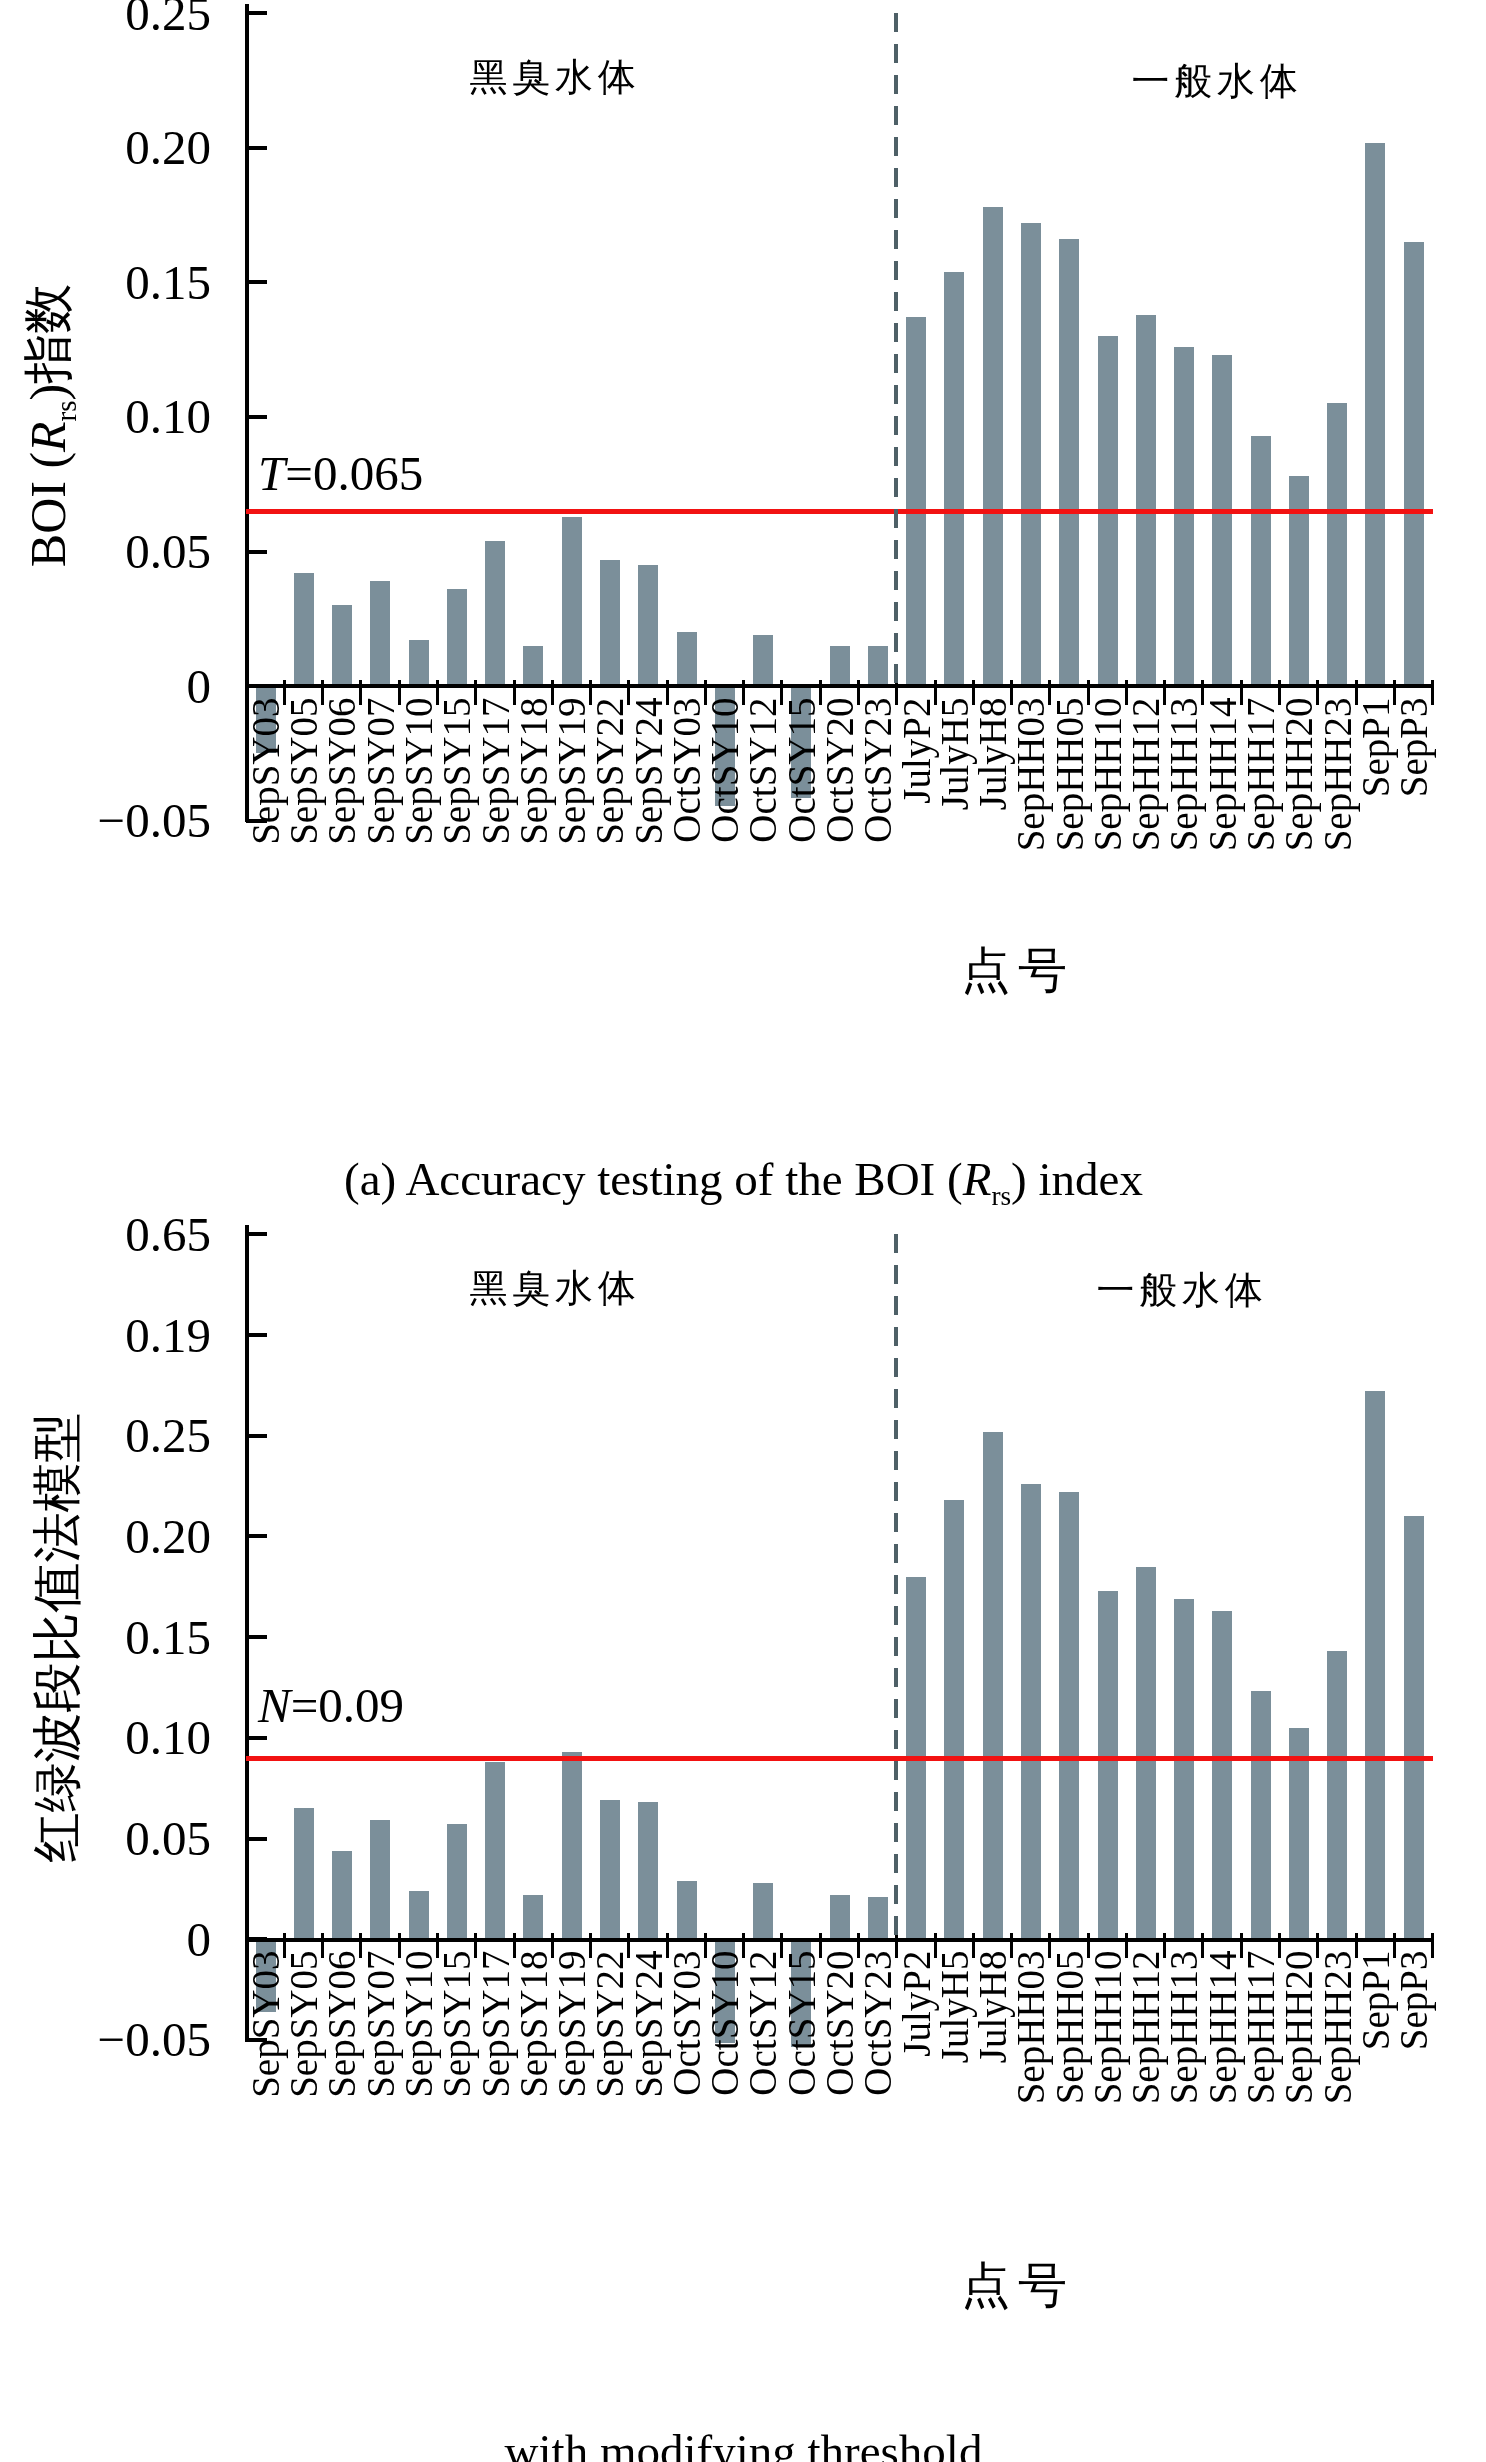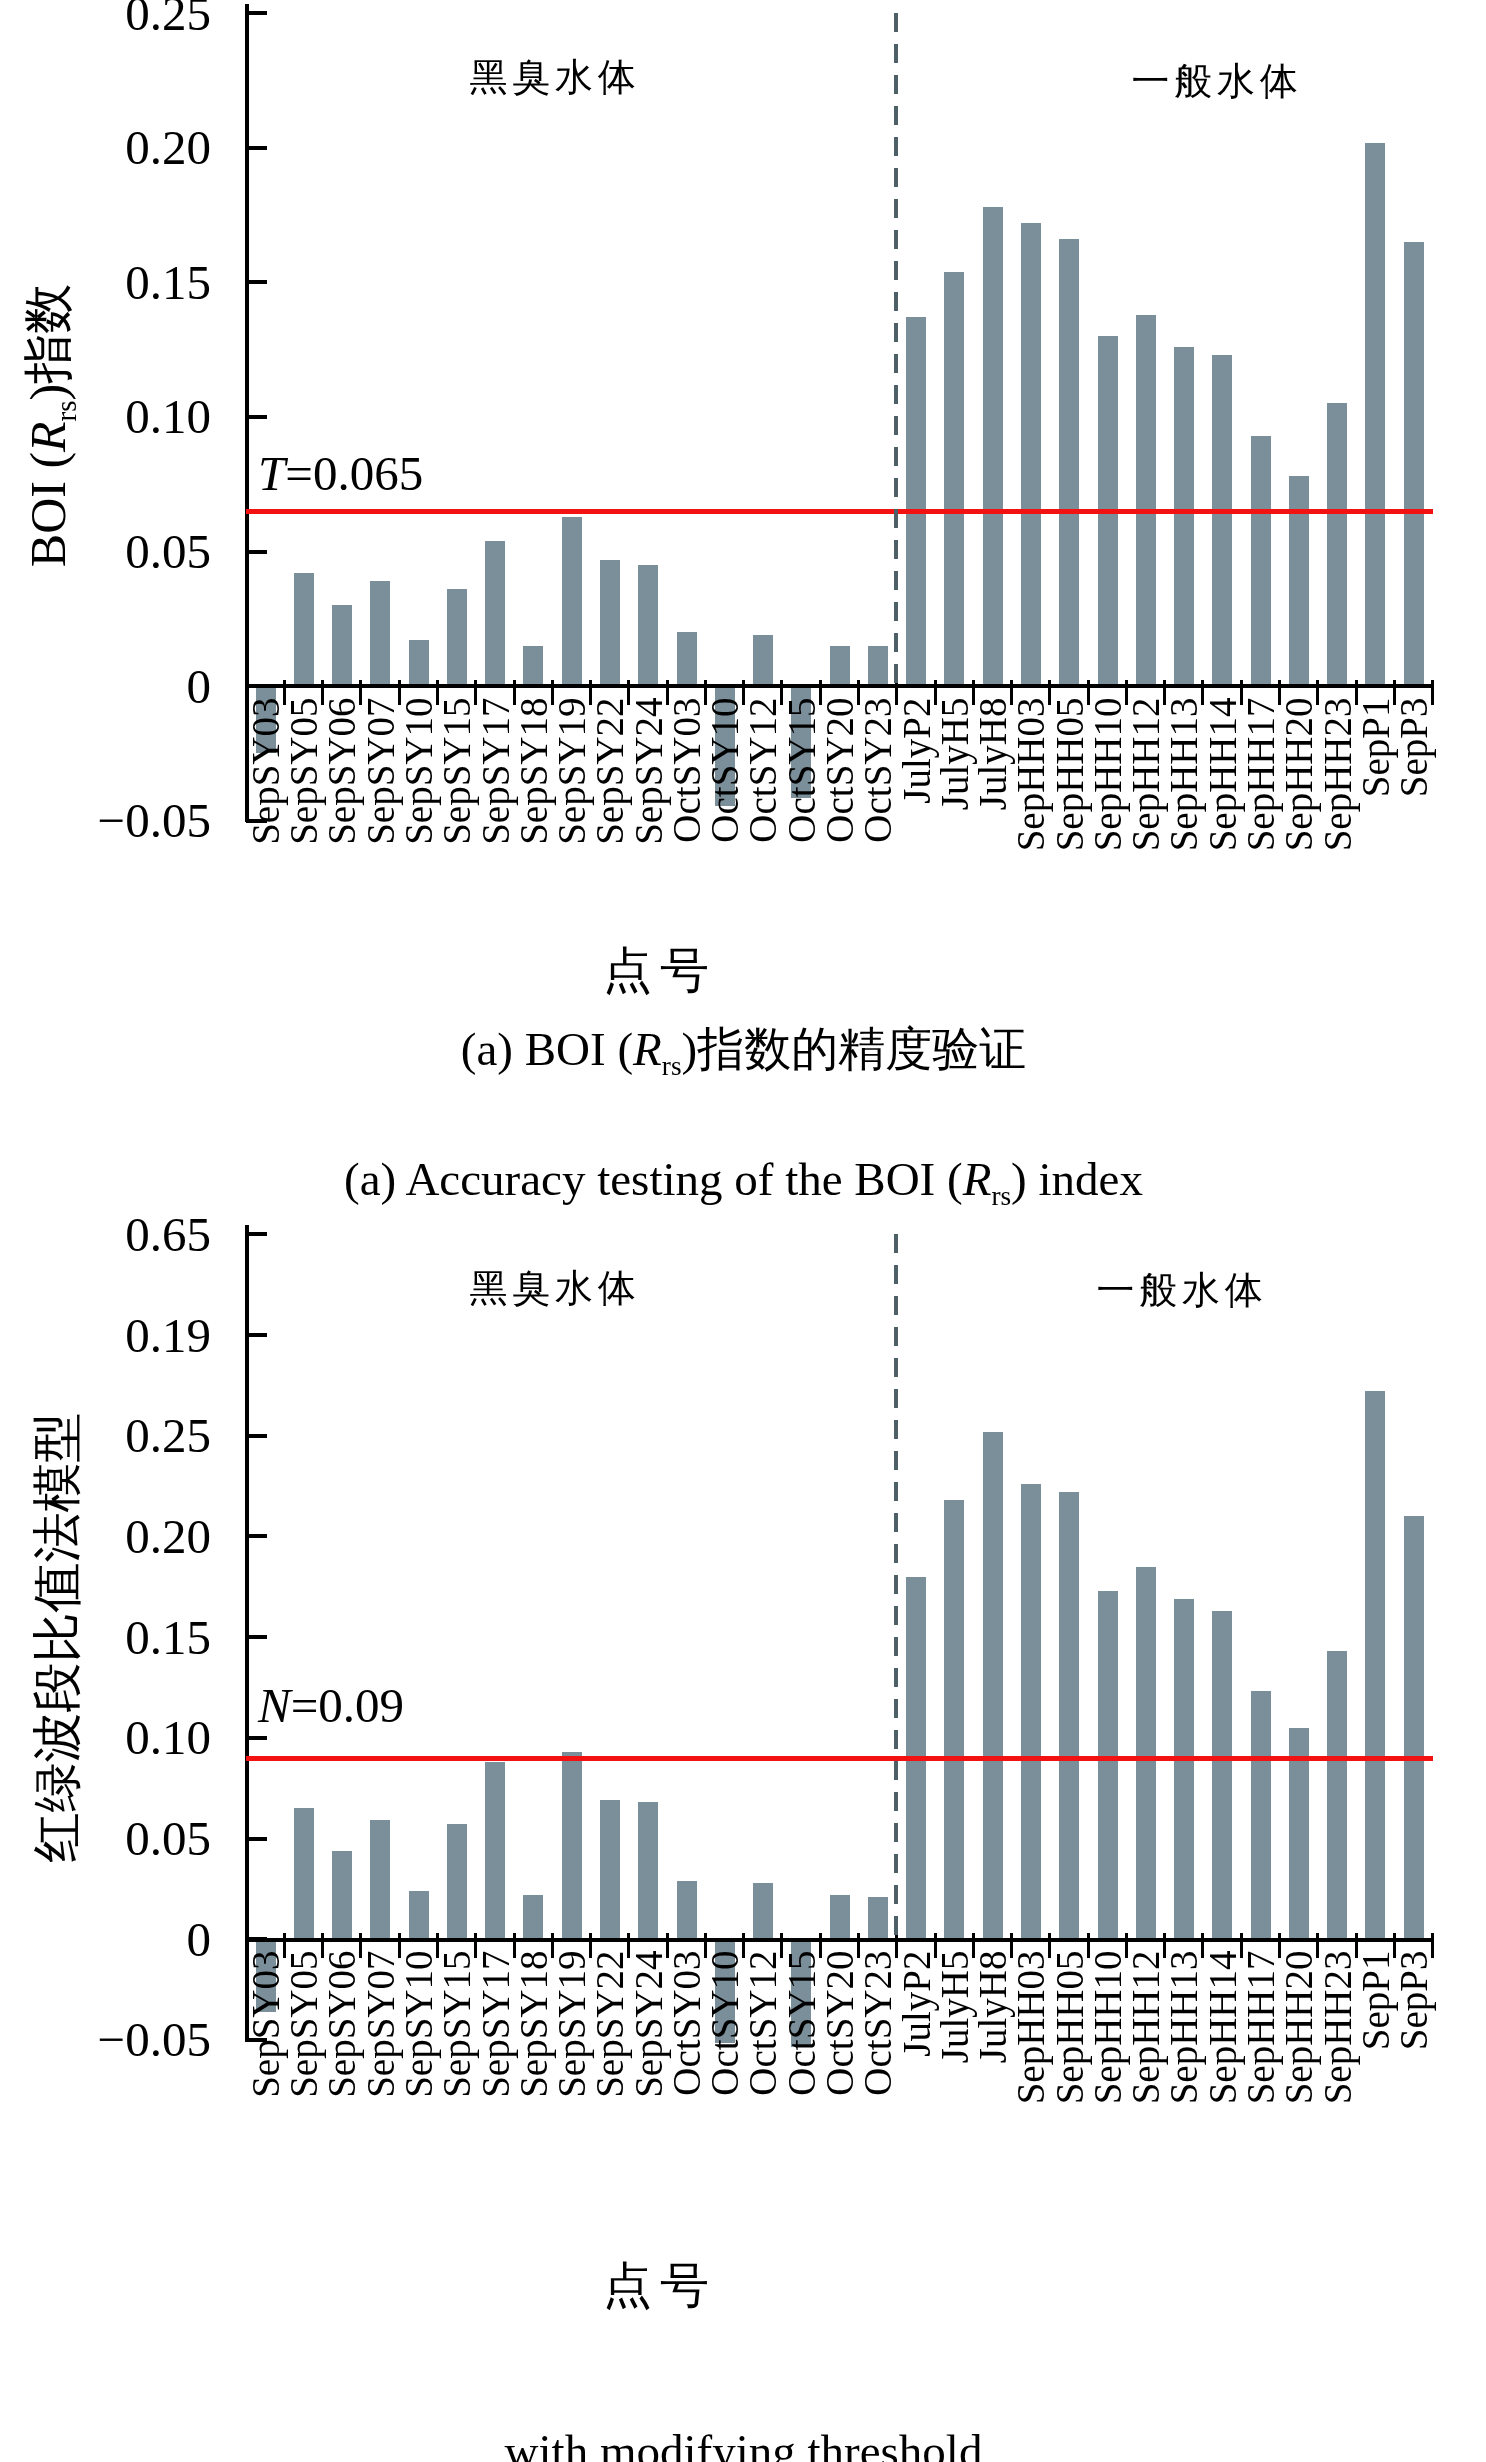--- a/index.html
+++ b/index.html
@@ -6,21 +6,21 @@
   body{width:1487px;height:2462px;position:relative;overflow:hidden;
        font-family:"Liberation Serif","DejaVu Serif",serif;color:#000;}
   .page{position:absolute;left:0;top:0;width:1487px;height:2462px;}
   .ytick-label{position:absolute;text-align:right;font-size:49px;line-height:63px;white-space:nowrap;}
   .xtick-label{position:absolute;text-align:right;font-size:39px;line-height:38px;white-space:nowrap;
                transform:rotate(-90deg);}
   .region-label{position:absolute;font-size:38px;line-height:63px;text-align:center;letter-spacing:4.7px;white-space:nowrap;}
   .thr-label{position:absolute;font-size:49px;line-height:57px;white-space:nowrap;}
   .thr-label i{font-style:italic;}
   .axis-title{position:absolute;font-size:50px;line-height:63px;text-align:center;white-space:nowrap;}
-  .xaxis-title{position:absolute;font-size:49px;line-height:60px;text-align:left;letter-spacing:7.9px;white-space:nowrap;}
+  .xaxis-title{position:absolute;font-size:49px;line-height:60px;text-align:right;letter-spacing:7.9px;white-space:nowrap;}
   .caption{position:absolute;width:1487px;text-align:center;font-size:47px;line-height:52px;white-space:nowrap;}
   sub{font-size:0.58em;}
   i{font-style:italic;}
 </style>
 </head>
 <body>
 
 <div class="page">
   <div id="chart-a">
       <div style="left: 256px; width: 19.7px; background: rgb(123, 143, 154); position: absolute; top: 688px; height: 65px;"></div>
@@ -134,23 +134,20 @@
       <div style="left: 1431px; top: 680px; width: 3.1px; height: 25px; background: rgb(0, 0, 0); position: absolute;"></div>
       <div style="left: 246px; top: 509px; width: 1187px; height: 4.7px; background: rgb(242, 18, 18); position: absolute;"></div>
       <div style="left: 894px; top: 13.4px; width: 3.9px; height: 673px; position: absolute; background: repeating-linear-gradient(rgb(78, 96, 103) 0px, rgb(78, 96, 103) 19px, transparent 19px, transparent 31px);"></div>
       <div class="region-label" style="left: 319px; top: 46px; width: 472px; position: absolute;">黑臭水体</div>
       <div class="region-label" style="left: 981px; top: 50px; width: 472px; position: absolute;">一般水体</div>
       <div class="thr-label" style="left: 258px; top: 445px; position: absolute;"><i>T</i>=0.065</div>
       <div class="axis-title" style="left: -415px; top: 385px; width: 944px; position: absolute; transform: rotate(-90deg);">BOI (<i>R</i><sub>rs</sub>)指数</div>
       <div class="xaxis-title" style="left: 603px; top: 941px; width: 472px; position: absolute;">点号</div>
     </div>
 
-  <div class="caption" style="top:1023px;">
-    <span>(a) BOI (</span><i>R</i><sub>rs</sub><span>)指数的精度验证</span>
-  </div>
   <div class="caption" style="top:1153px;">
     <span>(a) Accuracy testing of the BOI (</span><i>R</i><sub>rs</sub><span>) index</span>
   </div>
 
   <div id="chart-b">
       <div style="left: 256px; width: 19.7px; background: rgb(123, 143, 154); position: absolute; top: 1942px; height: 70px;"></div>
       <div style="left: 294px; width: 19.7px; background: rgb(123, 143, 154); position: absolute; top: 1808px; height: 131px;"></div>
       <div style="left: 332px; width: 19.7px; background: rgb(123, 143, 154); position: absolute; top: 1851px; height: 89px;"></div>
       <div style="left: 370px; width: 19.7px; background: rgb(123, 143, 154); position: absolute; top: 1820px; height: 119px;"></div>
       <div style="left: 409px; width: 19.7px; background: rgb(123, 143, 154); position: absolute; top: 1891px; height: 48px;"></div>

